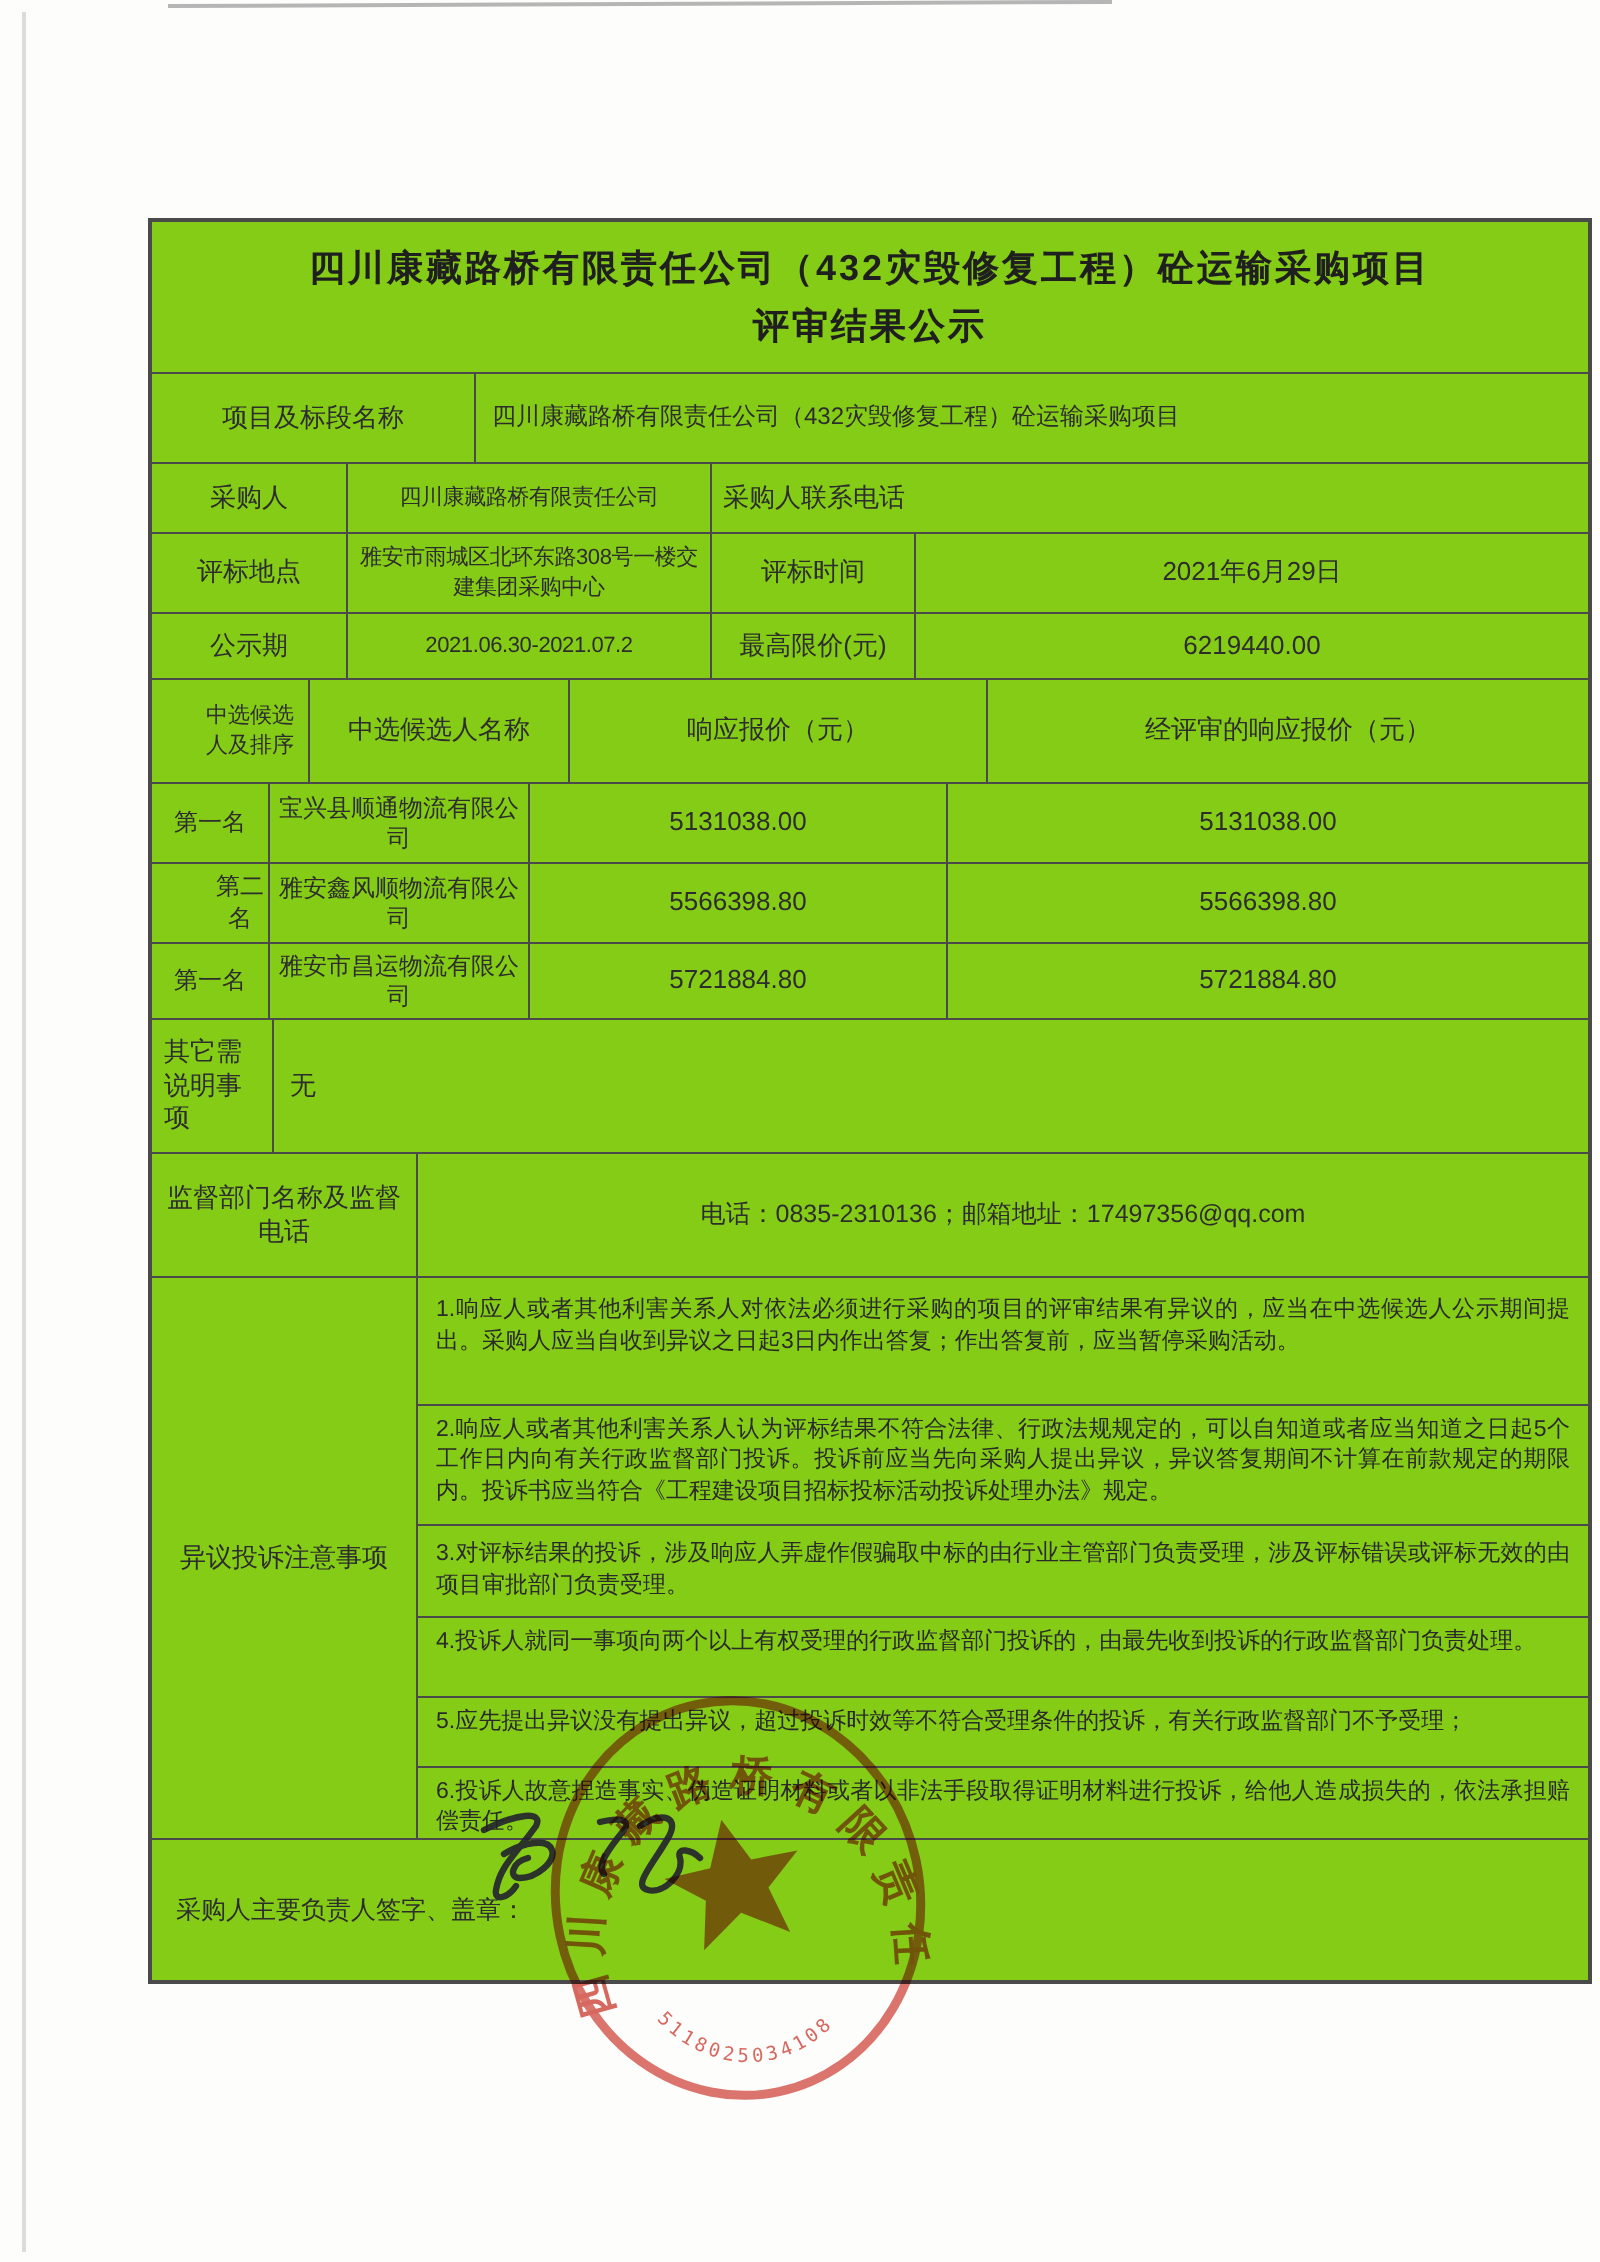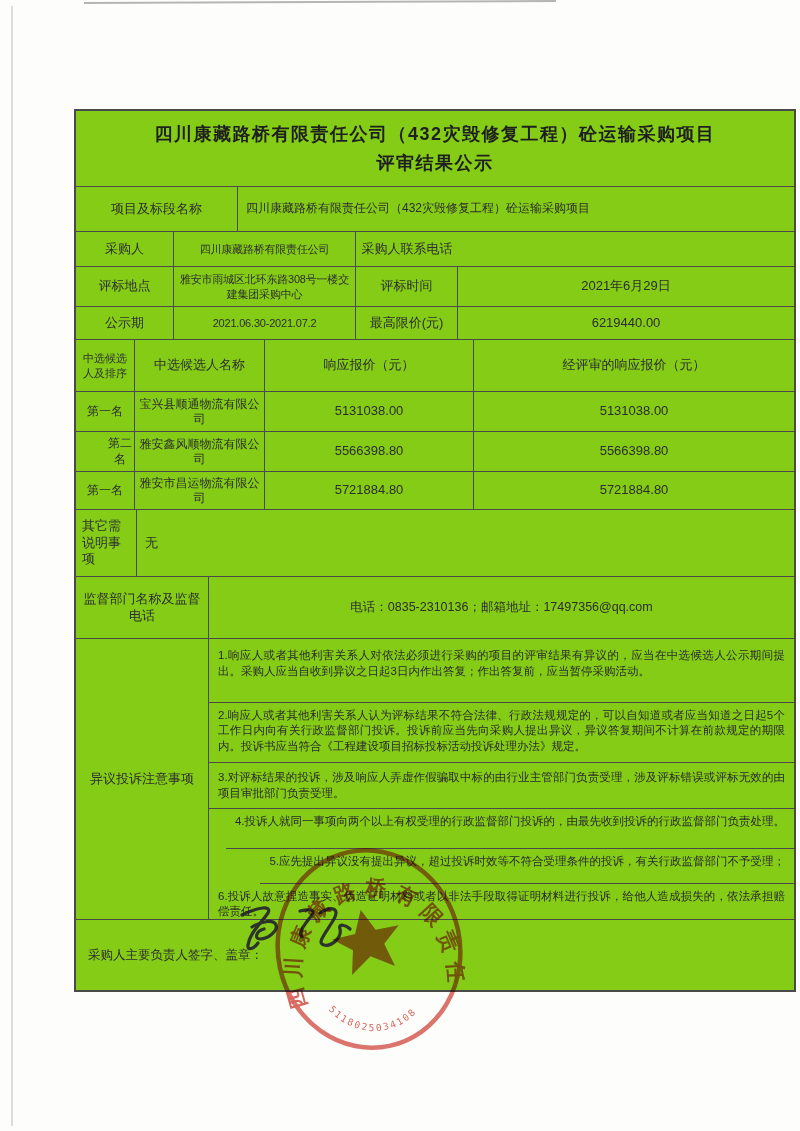--- a/index.html
+++ b/index.html
@@ -41,21 +41,21 @@
   .r-project .value { font-size:12px; padding-left:8px; }
 
   .r-info { }
   .r-info .c1 { width:98px; }
   .r-info .c2 { width:182px; font-size:11px; letter-spacing:-0.2px; }
   .r-info .c3 { width:102px; }
   .r-purchaser { height:35px; }
   .r-venue { height:40px; }
   .r-publicity { height:33px; }
 
-  .r-cand-head { height:52px; }
+  .r-cand-head { height:52px;padding-left:20px; }
   .c-rank { width:59px; font-size:11px; padding:2px; }
   .c-name { width:130px; }
   .c-price { width:209px; }
   .r-cand { height:40px; }
   .r-cand3 { height:38px; }
   .c-name.val { font-size:12px; line-height:1.25; }
 
   .r-other { height:67px; }
   .r-other .label { width:61px; justify-content:flex-start; text-align:left; padding:2px 6px; }
   .r-other .value { justify-content:flex-start; text-align:left; padding-left:8px;
@@ -63,21 +63,21 @@
 
   .label-w133 { width:133px; }
   .r-super { height:62px; }
   .super-right { flex:1; display:flex; flex-direction:column; }
   .super-dept { height:30px; display:flex; align-items:center; justify-content:center;
     border-bottom:1.5px solid #4a4a4a; font-size:13px; }
   .super-contact { flex:1; display:flex; align-items:center; justify-content:center;
     font-size:12.5px; }
 
   .r-objection { height:281px; }
-  .objection-right { flex:1; display:flex; flex-direction:column;align-items:flex-end; }
+  .objection-right { flex:1; display:flex; flex-direction:column; }
   .obj-item { border-bottom:1.5px solid #4a4a4a; padding:5px 9px 2px 9px;
     font-size:11.5px; line-height:15.5px; text-align:justify; color:#2a2a2a; }
   .obj-item:last-child { border-bottom:none; }
   .obj-1 { height:64px; padding-top:9px; }
   .obj-2 { height:61px; }
   .obj-3 { height:46px; padding-top:7px; }
   .obj-4 { height:40px; }
   .obj-5 { height:35px; }
   .obj-6 { height:35px; }
 

